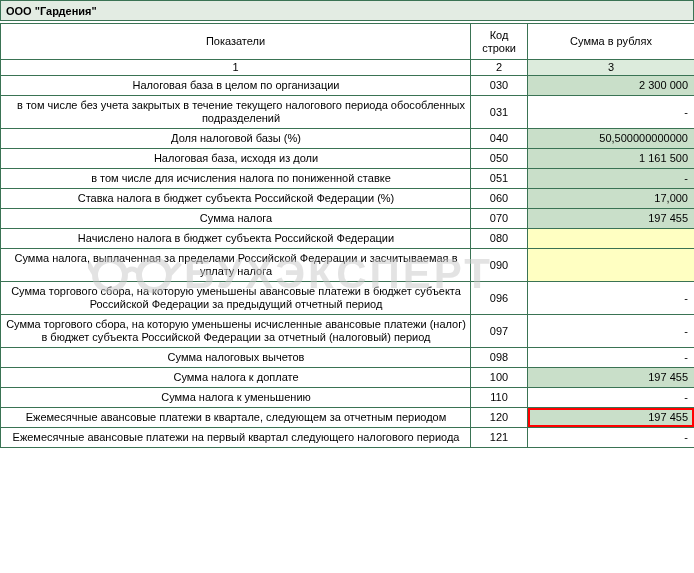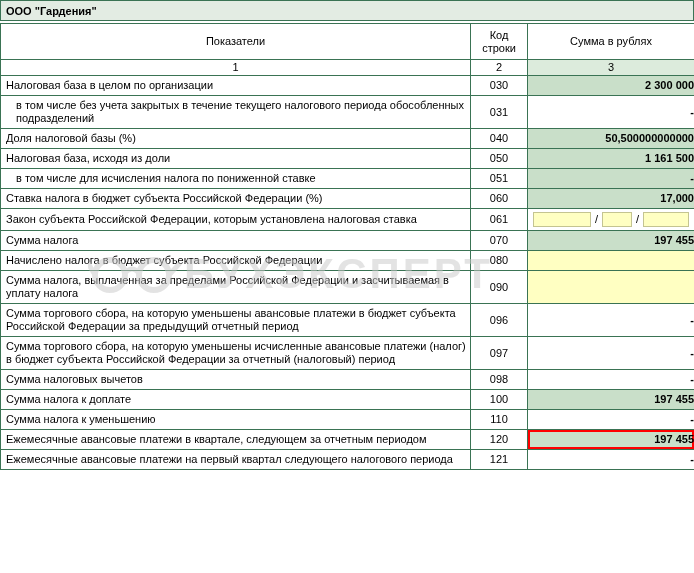--- a/index.html
+++ b/index.html
@@ -40,27 +40,27 @@
     word-wrap:break-word;
   }
   thead th{
     font-weight:normal;
     text-align:center;
     background:#fff;
   }
   tr.hdr th{height:36px;}
   tr.numrow th{padding:1px 2px;height:15px;}
   tr.numrow th.num3{background:var(--numhdr);}
-  td.ind{text-align:left;padding-left:5px;margin-top:20px;}
+  td.ind{text-align:center;padding-left:5px;margin-top:20px;}
   td.ind.indent{padding-left:15px;}
   td.code{text-align:center;}
   td.val{
     text-align:right;
-    font-weight:bold;
-    padding-right:0;
+    font-weight:normal;
+    padding-right:6px;
   }
   td.bg-green{background:var(--green);}
   td.bg-yellow{background:var(--yellow);}
   td.bg-white{background:#fff;}
   td.hl{box-shadow:inset 0 0 0 2px var(--red);}
   td.law{
     display:table-cell;
     font-weight:normal;
     padding:3px 5px;
     background:#fff;
@@ -140,33 +140,20 @@
           <td class="ind indent">в том числе для исчисления налога по пониженной ставке</td>
           <td class="code">051</td>
           <td class="val bg-green">-</td>
         </tr>
         <tr>
           <td class="ind">Ставка налога в бюджет субъекта Российской Федерации (%)</td>
           <td class="code">060</td>
           <td class="val bg-green">17,000</td>
         </tr>
         <tr>
-          <td class="ind">Закон субъекта Российской Федерации, которым установлена налоговая ставка</td>
-          <td class="code">061</td>
-          <td class="val bg-white law">
-            <span class="lawline">
-              <span class="lawbox lb0"></span>
-              <span class="sep">/</span>
-              <span class="lawbox lb1"></span>
-              <span class="sep">/</span>
-              <span class="lawbox lb2"></span>
-            </span>
-          </td>
-        </tr>
-        <tr>
           <td class="ind">Сумма налога</td>
           <td class="code">070</td>
           <td class="val bg-green">197 455</td>
         </tr>
         <tr>
           <td class="ind">Начислено налога в бюджет субъекта Российской Федерации</td>
           <td class="code">080</td>
           <td class="val bg-yellow"></td>
         </tr>
         <tr>

